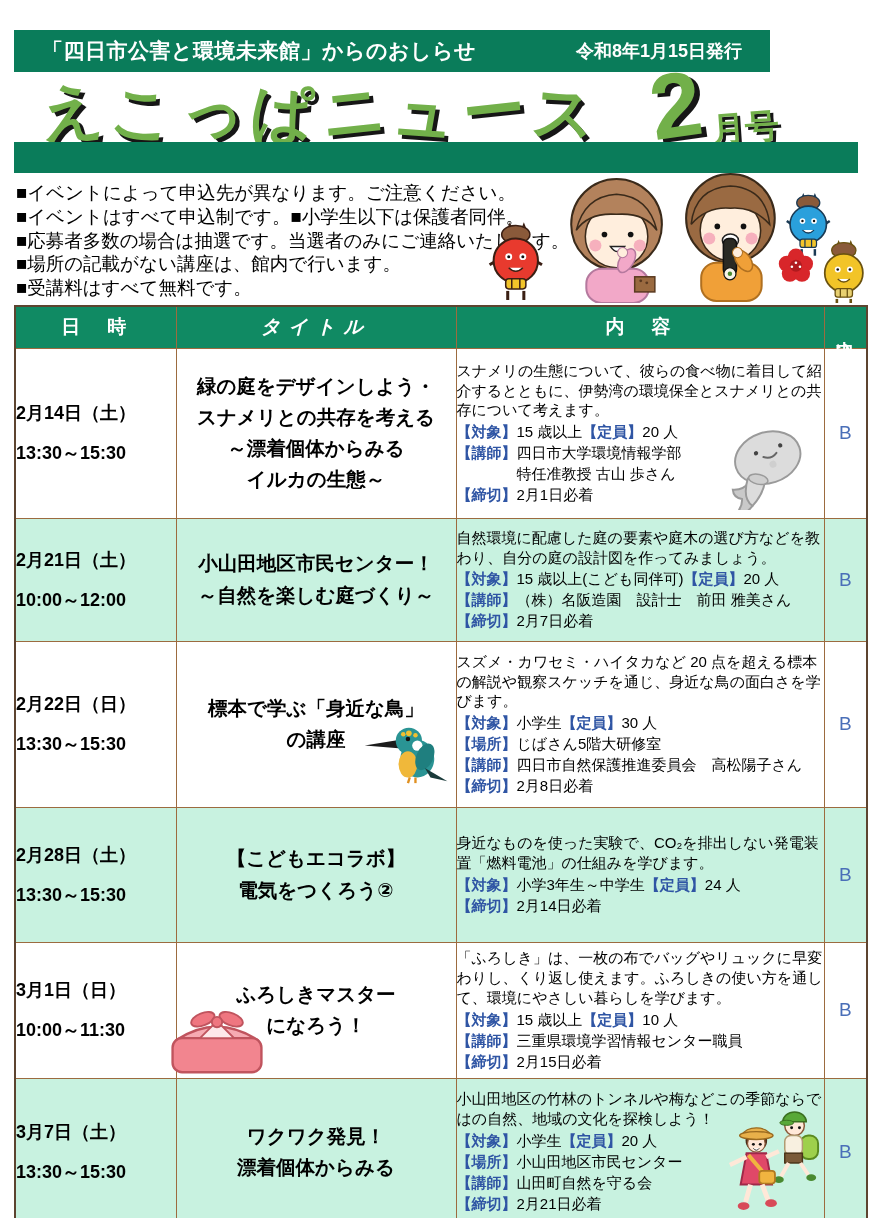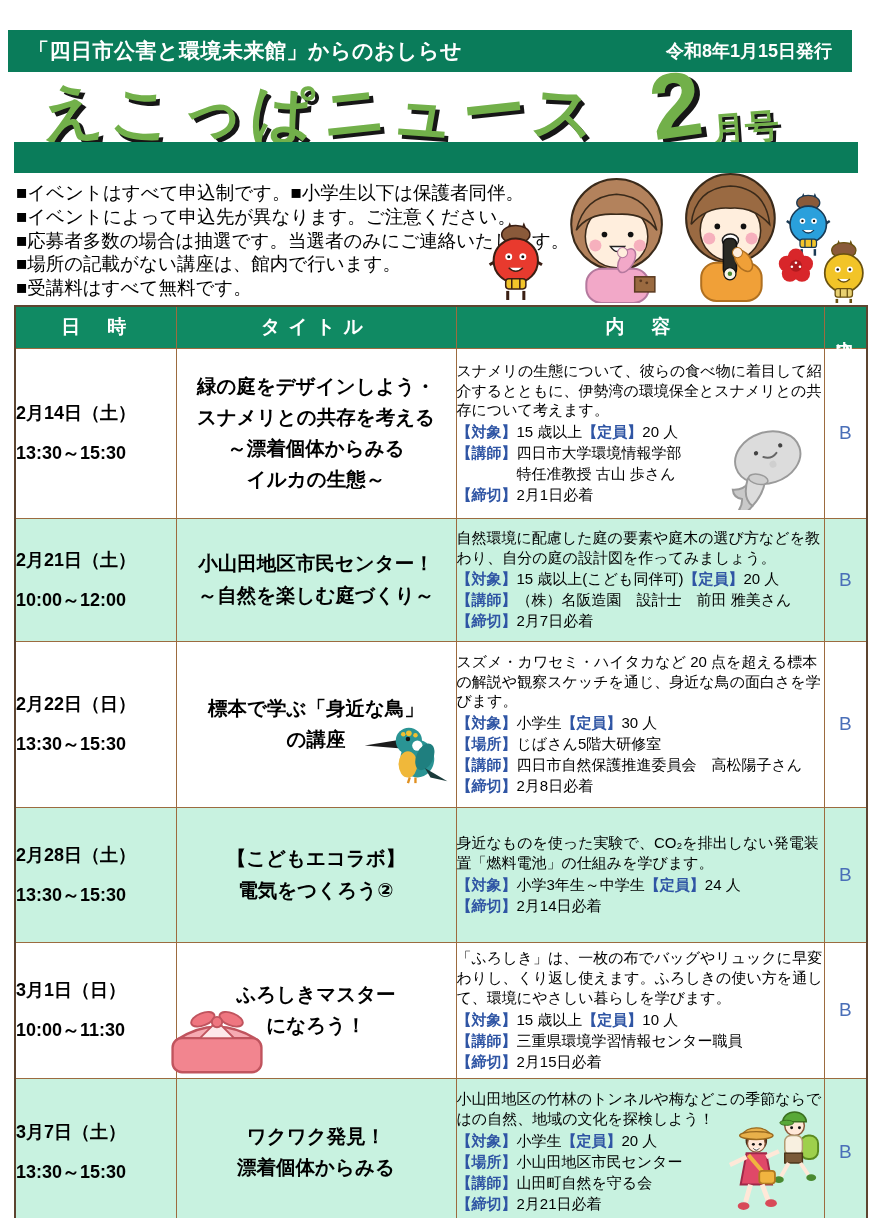--- a/index.html
+++ b/index.html
@@ -11,22 +11,22 @@
     --title-green:#72b04a;
     --label-blue:#2f55a4;
     --apply-blue:#4a6fb8;
   }
   *{box-sizing:border-box;}
   html,body{margin:0;padding:0;background:#ffffff;}
   body{width:872px;height:1218px;font-family:"Liberation Sans","DejaVu Sans",sans-serif;color:#000;}
   .page{position:relative;width:872px;height:1218px;overflow:hidden;background:#fff;}
 
   
-  .topbar{position:absolute;left:8px;top:30px;width:844px;height:42px;background:var(--green);
-    color:#fff;display:flex;justify-content:space-between;align-items:center;padding:0 20px;}
+  .topbar{position:absolute;left:14px;top:30px;width:756px;height:42px;background:var(--green);
+    color:#fff;display:flex;justify-content:space-between;align-items:center;padding:0 28px;}
   .topbar-left{font-size:21px;font-weight:bold;letter-spacing:0.5px;}
   .topbar-right{font-size:18px;font-weight:bold;}
 
   
   .masthead{position:absolute;left:40px;top:68px;width:812px;height:76px;display:flex;align-items:flex-end;}
   .title-chars{display:flex;align-items:flex-end;}
   .title-chars span{display:inline-block;font-size:62px;font-weight:900;color:var(--title-green);
     text-shadow:4px 4px 0 #161616;letter-spacing:0;margin-right:7px;line-height:1;}
   .title-chars span:nth-child(odd){transform:rotate(-6deg) translateY(-2px);}
   .title-chars span:nth-child(even){transform:rotate(4deg);}
@@ -43,21 +43,21 @@
 
   
   .top-illustration{position:absolute;left:478px;top:172px;width:394px;height:131px;}
 
   
   .events-table{position:absolute;left:14px;top:305px;width:852px;border-collapse:collapse;table-layout:fixed;
     border:2px solid var(--border-dark);}
   .events-table th,.events-table td{border:1px solid var(--border);padding:0;}
   .events-table th{background:var(--header-green);color:#fff;font-weight:bold;height:42px;font-size:19px;margin-left:40px;}
   .th-date{width:161px;letter-spacing:4px;}
-  .th-title{width:280px;letter-spacing:8px;}
+  .th-title{width:280px;letter-spacing:8px;font-style:italic;}
   .th-content{width:368px;letter-spacing:4px;}
   .th-apply{width:43px;font-size:15px;}
   .th-apply .vertical{writing-mode:vertical-rl;line-height:1.15;margin:0 auto;letter-spacing:2px;}
 
   tbody tr:nth-child(1){height:170px;}
   tbody tr:nth-child(2){height:123px;}
   tbody tr:nth-child(3){height:166px;}
   tbody tr:nth-child(4){height:135px;}
   tbody tr:nth-child(5){height:136px;}
   tbody tr:nth-child(6){height:148px;}
@@ -102,22 +102,22 @@
         <span>ー</span>
         <span>ス</span>
       </span>
     <span class="issue-number">2</span>
     <span class="issue-suffix">月号</span>
   </div>
 
   <div class="greenbar2"></div>
 
   <div class="notes">
+      <div class="note-line">■イベントによって申込先が異なります。ご注意ください。</div>
       <div class="note-line">■イベントはすべて申込制です。■小学生以下は保護者同伴。</div>
-      <div class="note-line">■イベントによって申込先が異なります。ご注意ください。</div>
       <div class="note-line">■応募者多数の場合は抽選です。当選者のみにご連絡いたします。</div>
       <div class="note-line">■場所の記載がない講座は、館内で行います。</div>
       <div class="note-line">■受講料はすべて無料です。</div>
     </div>
 
   <div class="top-illustration">
     <svg viewBox="0 0 380 130" width="394" height="131">
 
       <g>
         <line x1="6" y1="92" x2="20" y2="84" stroke="#3a1f14" stroke-width="3"></line>

